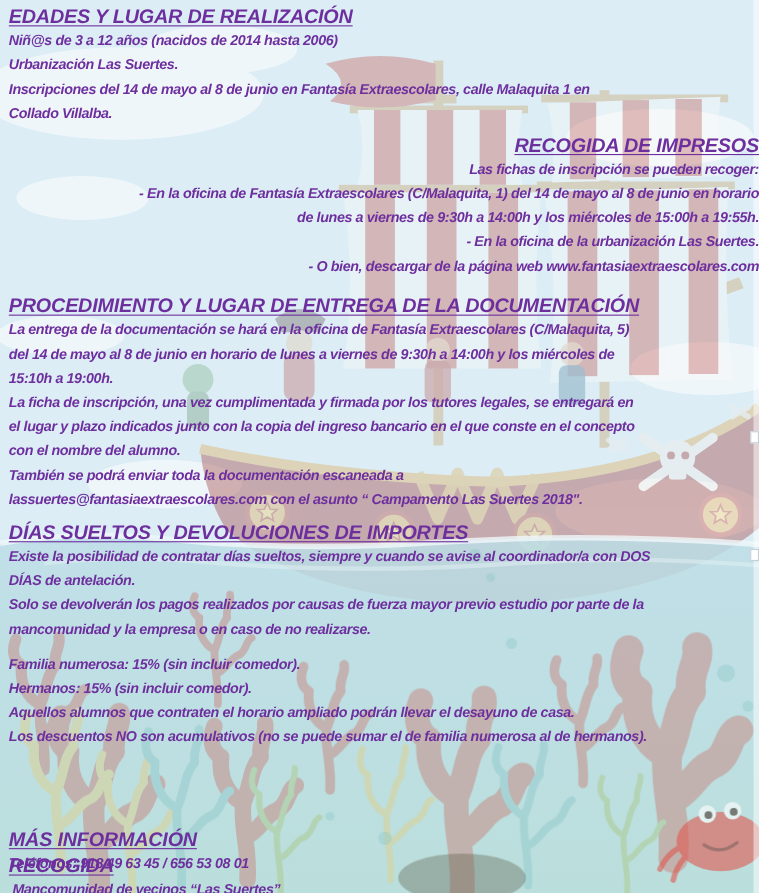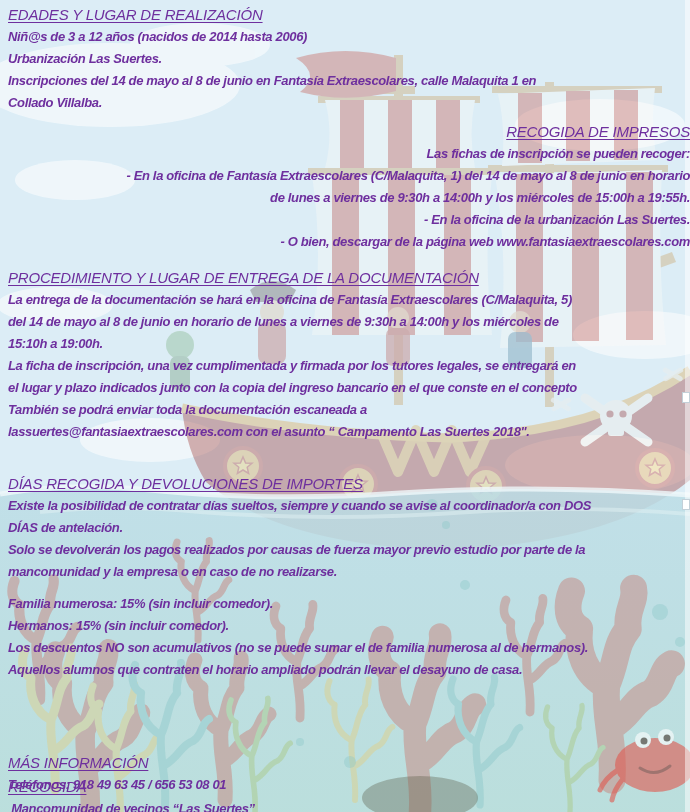--- a/index.html
+++ b/index.html
@@ -5,21 +5,21 @@
   html,body{margin:0;padding:0;background:#fff;}
   .page{
     position:relative;width:690px;height:812px;overflow:hidden;
     background:var(--sky,#dcedf6);
     font-family:"Liberation Sans",sans-serif;
   }
   svg.bg{position:absolute;left:0;top:0;z-index:1;display:block;}
   .content{position:absolute;left:0;top:0;width:690px;height:812px;z-index:2;}
   .sec{position:absolute;left:8px;right:0;}
   .head{
-    margin:0;font-size:15px;line-height:22px;font-style:italic;font-weight:400;
+    margin:0;font-size:18px;line-height:22px;font-style:italic;font-weight:700;
     color:var(--text,#6e2f9e);text-decoration:underline;text-underline-offset:2px;
     letter-spacing:-0.2px;white-space:pre;
   }
   .line{
     font-size:13px;line-height:22px;font-style:italic;font-weight:700;
     color:var(--text,#6e2f9e);letter-spacing:-0.35px;white-space:pre;
   }
   .handle{
     position:absolute;right:0;width:8px;height:11px;z-index:3;
     background:#ffffff;border:1px solid #c3d0d8;box-sizing:border-box;
@@ -237,35 +237,36 @@
         <div class="line">- En la oficina de la urbanización Las Suertes.</div>
         <div class="line">- O bien, descargar de la página web www.fantasiaextraescolares.com</div>
       </section>
       <section class="sec" style="top: 267px;">
         <h2 class="head">PROCEDIMIENTO Y LUGAR DE ENTREGA DE LA DOCUMENTACIÓN</h2>
         <div class="line">La entrega de la documentación se hará en la oficina de Fantasía Extraescolares (C/Malaquita, 5)</div>
         <div class="line">del 14 de mayo al 8 de junio en horario de lunes a viernes de 9:30h a 14:00h y los miércoles de</div>
         <div class="line">15:10h a 19:00h.</div>
         <div class="line">La ficha de inscripción, una vez cumplimentada y firmada por los tutores legales, se entregará en</div>
         <div class="line">el lugar y plazo indicados junto con la copia del ingreso bancario en el que conste en el concepto</div>
+        <div class="line">con el nombre del alumno.</div>
         <div class="line">También se podrá enviar toda la documentación escaneada a</div>
         <div class="line">lassuertes@fantasiaextraescolares.com con el asunto “ Campamento Las Suertes 2018".</div>
       </section>
       <section class="sec" style="top: 473px;">
-        <h2 class="head">DÍAS RECOGIDA Y DEVOLUCIONES DE IMPORTES</h2>
+        <h2 class="head">DÍAS SUELTOS Y DEVOLUCIONES DE IMPORTES</h2>
         <div class="line">Existe la posibilidad de contratar días sueltos, siempre y cuando se avise al coordinador/a con DOS</div>
         <div class="line">DÍAS de antelación.</div>
         <div class="line">Solo se devolverán los pagos realizados por causas de fuerza mayor previo estudio por parte de la</div>
         <div class="line">mancomunidad y la empresa o en caso de no realizarse.</div>
       </section>
       <section class="sec" style="top: 593px;">
         <div class="line">Familia numerosa: 15% (sin incluir comedor).</div>
         <div class="line">Hermanos: 15% (sin incluir comedor).</div>
+        <div class="line">Aquellos alumnos que contraten el horario ampliado podrán llevar el desayuno de casa.</div>
         <div class="line">Los descuentos NO son acumulativos (no se puede sumar el de familia numerosa al de hermanos).</div>
-        <div class="line">Aquellos alumnos que contraten el horario ampliado podrán llevar el desayuno de casa.</div>
       </section>
       <section class="sec" style="top: 724px; margin-top: 28px;">
         <h2 class="head">MÁS INFORMACIÓN</h2>
         <div class="line">Teléfonos: 918 49 63 45 / 656 53 08 01</div>
       </section>
       <section class="sec" style="top: 776px;">
         <h2 class="head">RECOGIDA</h2>
         <div class="line"> Mancomunidad de vecinos “Las Suertes”</div>
       </section>
     </div>

